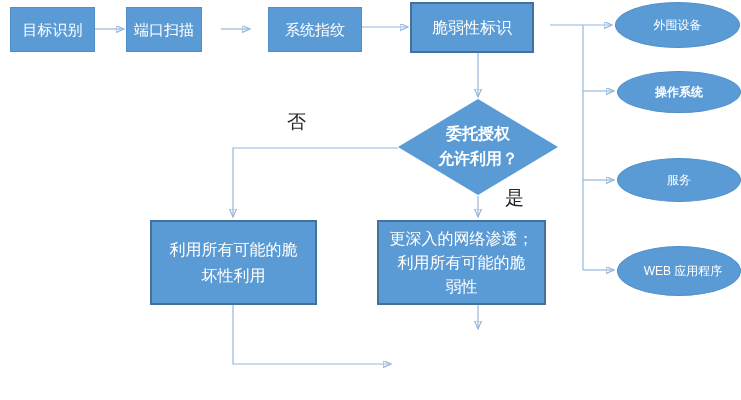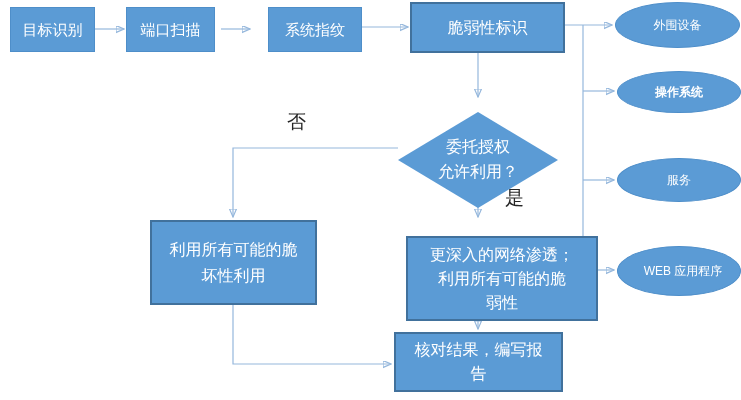--- a/index.html
+++ b/index.html
@@ -59,31 +59,31 @@
   }
   .branch-label {
     position: absolute;
     z-index: 2;
     color: var(--branch-label-text, #262626);
     font-size: 19px;
     line-height: 1;
   }
   
   #step0 { left: 10px;  top: 7px;   width: 85px;  height: 45px; }
-  #step1 { left: 126px; top: 7px;   width: 89px;  height: 45px; }
+  #step1 { left: 126px; top: 7px;   width: 76px;  height: 45px; }
   #step2 { left: 268px; top: 7px;   width: 94px;  height: 45px; }
-  #step3 { left: 410px; top: 2px;   width: 155px; height: 51px; }
+  #step3 { left: 410px; top: 2px;   width: 124px; height: 51px; }
   #target0 { left: 615px; top: 2px;   width: 125px; height: 46px; }
   #target1 { left: 617px; top: 71px;  width: 124px; height: 42px; font-weight: bold; }
   #target2 { left: 617px; top: 158px; width: 124px; height: 44px; }
   #target3 { left: 617px; top: 246px; width: 124px; height: 50px; }
   #target3 .wrapbox { width: 84px; margin-left: 8px; }
-  #decision { left: 398px; top: 112px; width: 160px; height: 96px; }
+  #decision { left: 398px; top: 99px; width: 160px; height: 96px; font-weight: bold; }
   #leftbox  { left: 150px; top: 220px; width: 167px; height: 85px; font-size: 16px; line-height: 1.6; }
-  #deepbox  { left: 406px; top: 220px; width: 192px; height: 85px; font-size: 16px; line-height: 1.5; margin-top: 16px; }
+  #deepbox  { left: 377px; top: 220px; width: 169px; height: 85px; font-size: 16px; line-height: 1.5; }
   #reportbox{ left: 394px; top: 332px; width: 169px; height: 60px; font-size: 16px; line-height: 1.5; }
   #label-no  { left: 287px; top: 112px; }
   #label-yes { left: 505px; top: 188px; }
 </style>
 </head>
 <body>
 
 <div class="canvas">
 
   <svg class="connector-layer" viewBox="0 0 741 400" xmlns="http://www.w3.org/2000/svg">
@@ -145,18 +145,14 @@
     <span class="line">利用所有可能的脆</span>
     <span class="line">坏性利用</span>
   </div>
 
   <div id="deepbox" class="node strong-border">
     <span class="line">更深入的网络渗透；</span>
     <span class="line">利用所有可能的脆</span>
     <span class="line">弱性</span>
   </div>
 
-  <div id="reportbox" class="node strong-border">
-    <span class="line">核对结果，编写报</span>
-    <span class="line">告</span>
-  </div>
 
 </div>
 
 </body></html>

